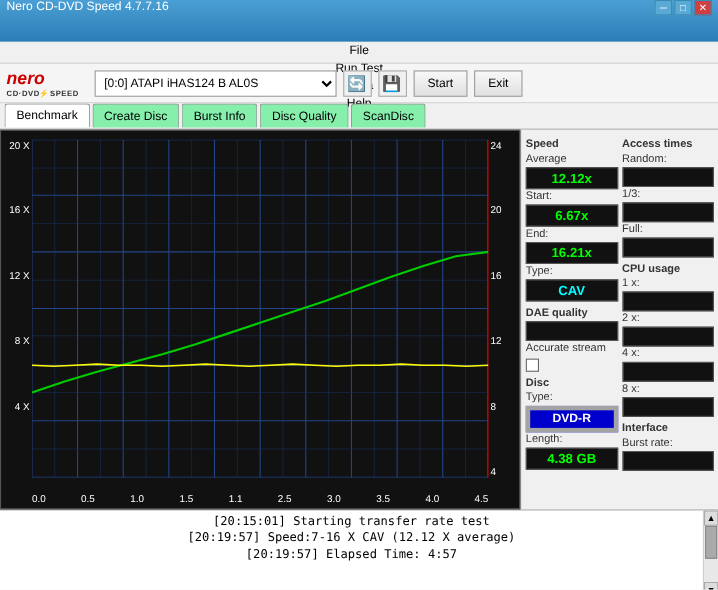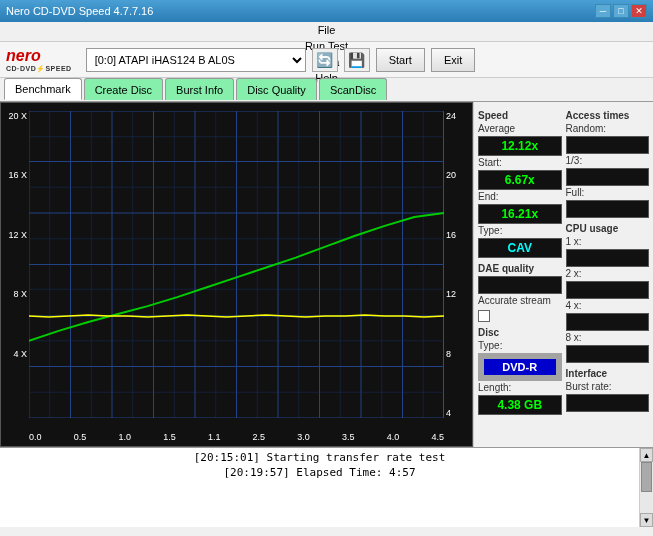--- a/index.html
+++ b/index.html
@@ -1,23 +1,22 @@
 <!DOCTYPE html>
 <html><head>
   <meta charset="utf-8">
   <style>
     * { margin: 0; padding: 0; box-sizing: border-box; }
     body { width: 653px; height: 536px; overflow: hidden; font-family: 'Segoe UI', Tahoma, sans-serif; font-size: 11px; background: #f0f0f0; }
 
     
     .titlebar {
       background: linear-gradient(to bottom, #4a9fd4, #2a7db5);
-      height: 22px;
-      display: flex;
-      align-items: center;
+      height: 38px;
+      display: flex;
       padding: 0 6px;
       color: white;
       font-size: 11px;
       gap: 44px;
     }
     .titlebar-title { flex: 1; }
     .titlebar-controls { display: flex; gap: 2px; }
     .titlebar-btn {
       width: 16px; height: 14px;
       background: #5baad6;
@@ -202,21 +201,21 @@
     .checkbox-row { display: flex; align-items: center; gap: 3px; font-size: 10px; margin-top: 2px; }
     .checkbox-box { width: 12px; height: 12px; border: 1px solid #666; background: white; }
 
     .disc-type-value {
       background: #0000cc;
       color: white;
       font-size: 11px;
       font-weight: bold;
       text-align: center;
       padding: 2px 4px;
-      border: 6px solid #a3a3a3;
+      border: 4px solid #a3a3a3;
     }
 
     
     .log-area {
       height: 80px;
       border-top: 1px solid #999;
       background: white;
       display: flex;
     }
     .log-content {
@@ -477,20 +476,21 @@
       <div class="section-header">Interface</div>
       <div class="stat-label">Burst rate:</div>
       <div class="stat-value empty" style="background:#111;min-height:18px;"></div>
     </div>
   </div>
 </div>
 
 <div class="log-area">
   <div class="log-content">
     <div class="log-line">[20:15:01]  Starting transfer rate test</div>
+    <div class="log-line">[20:19:57]  Speed:7-16 X CAV (12.12 X average)</div>
     <div class="log-line">[20:19:57]  Elapsed Time: 4:57</div>
   </div>
   <div class="log-scrollbar">
     <div class="log-scroll-btn">▲</div>
     <div class="log-scroll-track">
       <div class="log-scroll-thumb"></div>
     </div>
     <div class="log-scroll-btn">▼</div>
   </div>
 </div>

